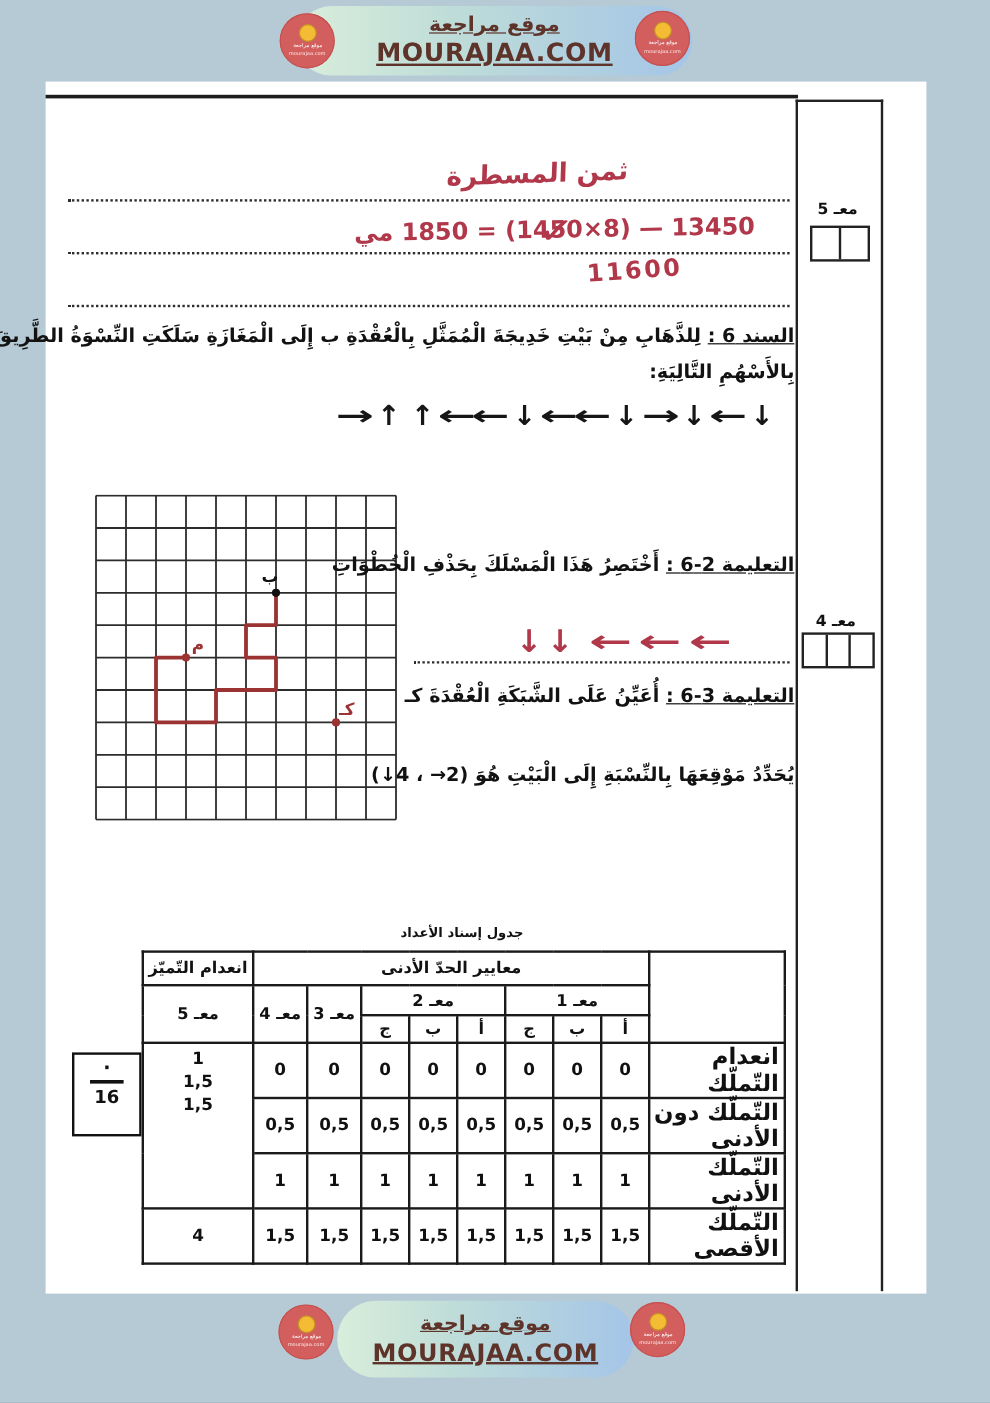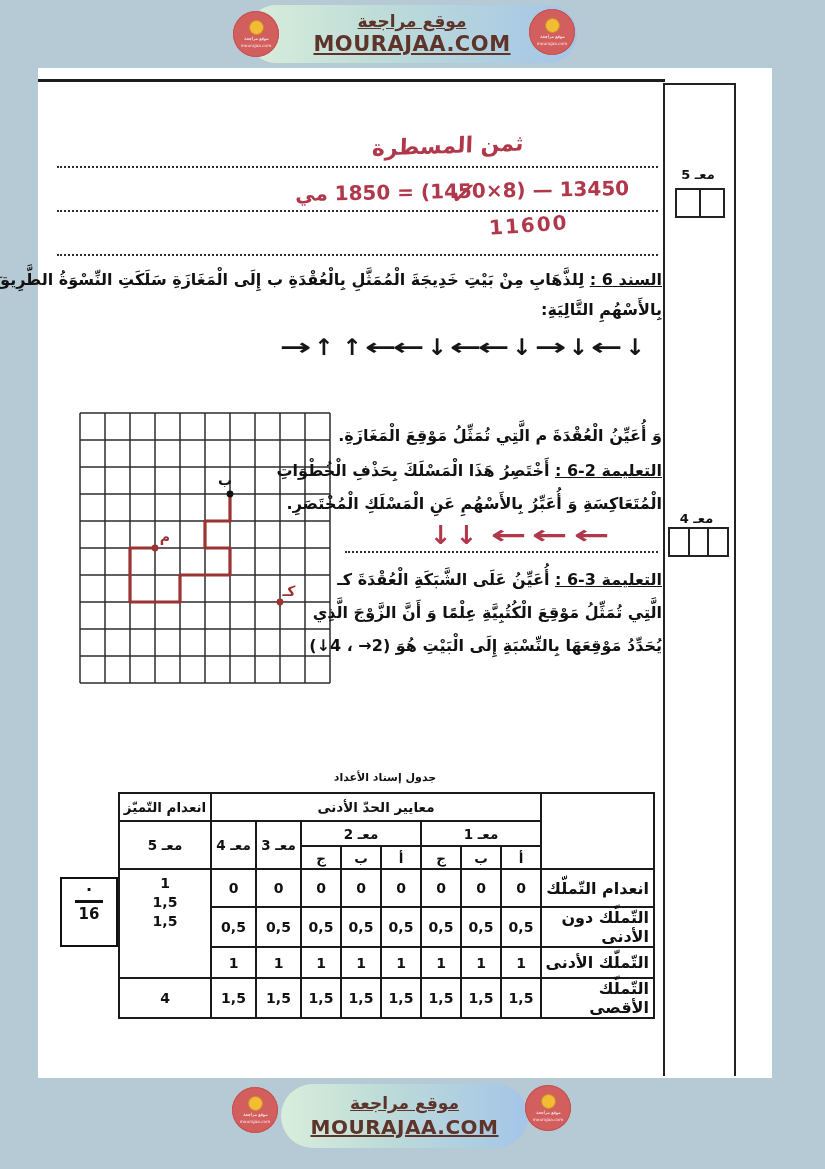--- a/index.html
+++ b/index.html
@@ -45,21 +45,21 @@
   #score-table{position:absolute;left:118px;top:792px;width:535px;direction:rtl;border-collapse:collapse;table-layout:fixed;background:#fff;}
   #score-table th,#score-table td{border:2px solid #1a1a1a;text-align:center;font-weight:bold;padding:0;font-size:14px;}
   #score-table thead th{font-size:13.5px;}
   #score-table thead tr:nth-child(1){height:28px;}
   #score-table thead tr:nth-child(2){height:25px;}
   #score-table thead tr:nth-child(3){height:23px;}
   #score-table tbody tr:nth-child(1){height:38px;}
   #score-table tbody tr:nth-child(2){height:34px;}
   #score-table tbody tr:nth-child(3){height:31px;}
   #score-table tbody tr:nth-child(4){height:34px;}
-  #score-table .row-label{text-align:right;padding-right:4px;font-size:16px;}
+  #score-table .row-label{text-align:right;padding-right:4px;font-size:19px;}
   #score-table .exc-cell{vertical-align:top;line-height:19px;padding-top:4px;}
   #score-box{position:absolute;left:60px;top:877px;width:54px;height:66px;border:2.5px solid #111;background:#fff;
              display:flex;flex-direction:column;align-items:center;}
   #score-box .sb-dot{font-size:16px;font-weight:bold;line-height:14px;margin-top:4px;}
   #score-box .sb-line{width:28px;height:2.5px;background:#111;margin:3px 0 2px;}
   #score-box .sb-den{font-size:15px;font-weight:bold;}
 </style>
 </head>
 <body>
 
@@ -152,40 +152,37 @@
         <line x1="1" y1="271" x2="251" y2="271" stroke="#2c2c2c" stroke-width="1.5"></line>
         <polyline points="151,82 151,109 126,109 126,136 151,136 151,163 101,163 101,190 51,190 51,136 76,136" fill="none" stroke="#9c3333" stroke-width="3.2" stroke-linejoin="round"></polyline>
         <circle cx="151" cy="82" r="3.4" fill="#111"></circle>
         <text x="146" y="73" fill="#111" font-size="14" font-weight="bold" text-anchor="middle">ب</text>
         <circle cx="76" cy="136" r="3.4" fill="#9c3333"></circle>
         <text x="86" y="130" fill="#9c3333" font-size="14" font-weight="bold" text-anchor="middle">م</text>
         <circle cx="201" cy="190" r="3.4" fill="#9c3333"></circle>
         <text x="210" y="184" fill="#9c3333" font-size="14" font-weight="bold" text-anchor="middle">كـ</text>
       </svg></div>
 
-  <div class="rtl" style="right:163px;top:426px;">وَ أُعَيِّنُ الْعُقْدَةَ  م  الَّتِي تُمَثِّلُ مَوْقِعَ الْمَغَازَةِ.</div>
   <div class="rtl" style="right:163px;top:461px;">
     <span class="ul">التعليمة 2-6 :</span>
     <span>أَخْتَصِرُ هَذَا الْمَسْلَكَ بِحَذْفِ الْخُطْوَاتِ</span>
   </div>
-  <div class="rtl" style="right:163px;top:494px;">الْمُتَعَاكِسَةِ وَ أُعَبِّرُ بِالأَسْهُمِ عَنِ الْمَسْلَكِ الْمُخْتَصَرِ.</div>
   <div class="dotline" style="left:345px;top:551px;width:313px;"></div>
   <div id="answer-arrows">
       <span class="arrow" style="margin-left: 0px;">↓</span>
       <span class="arrow" style="margin-left: 4px;">↓</span>
       <span class="arrow h" style="margin-left: 20px;">←</span>
       <span class="arrow h" style="margin-left: 20px;">←</span>
       <span class="arrow h" style="margin-left: 20px;">←</span>
     </div>
   <div class="rtl" style="right:163px;top:570px;">
     <span class="ul">التعليمة 3-6 :</span>
     <span> </span>
     <span>أُعَيِّنُ عَلَى الشَّبَكَةِ الْعُقْدَةَ كـ</span>
   </div>
-  <div class="rtl" style="right:163px;top:603px;">الَّتِي تُمَثِّلُ مَوْقِعَ الْكُتُبِيَّةِ عِلْمًا وَ أَنَّ الزَّوْجَ الَّذِي</div>
   <div class="rtl" style="right:163px;top:636px;">
     <span>يُحَدِّدُ مَوْقِعَهَا بِالنِّسْبَةِ إِلَى الْبَيْتِ هُوَ</span>
     <span dir="ltr" style="unicode-bidi:isolate;">(↓4 ، →2)</span>
   </div>
 
   <div id="table-title">جدول إسناد الأعداد</div>
   <table id="score-table">
       <colgroup>
         <col style="width:113px">
         <col style="width:40px">

